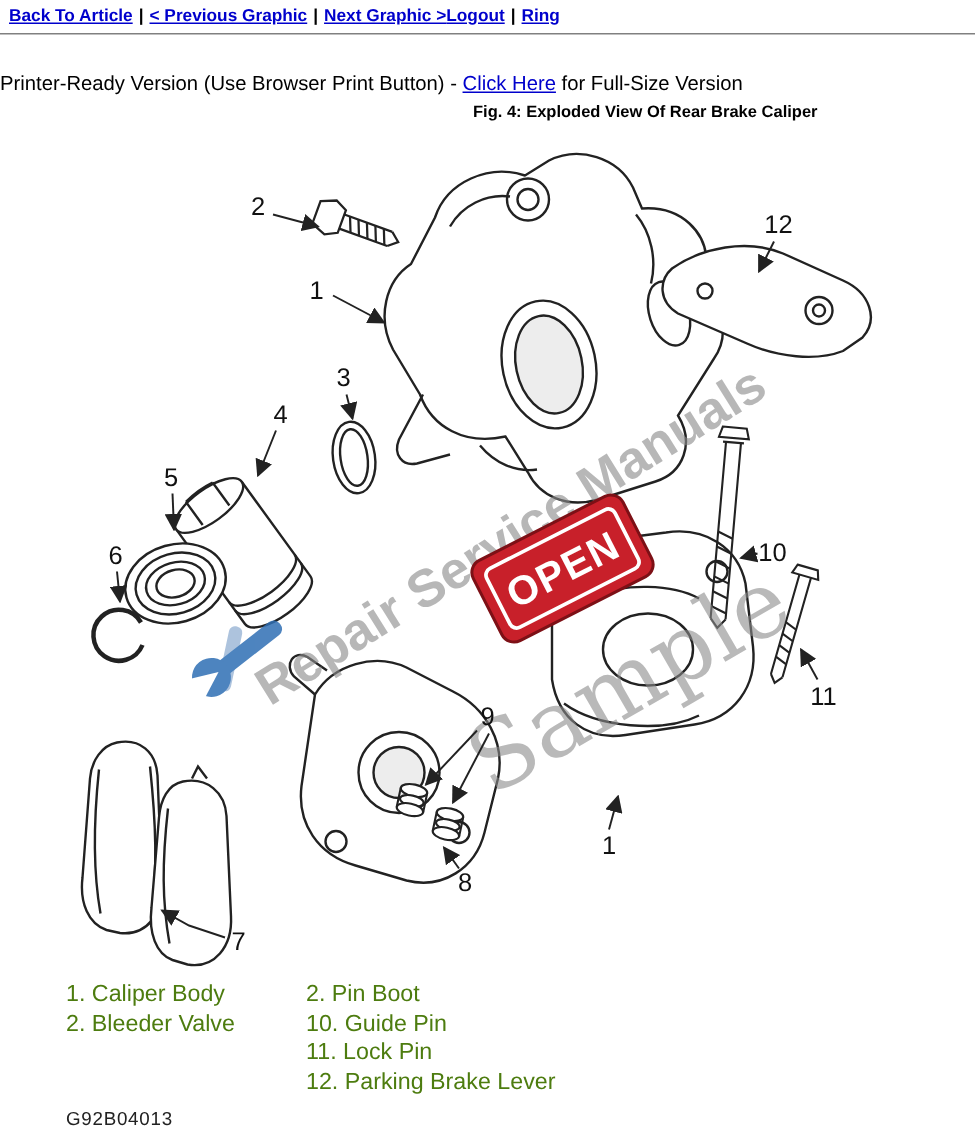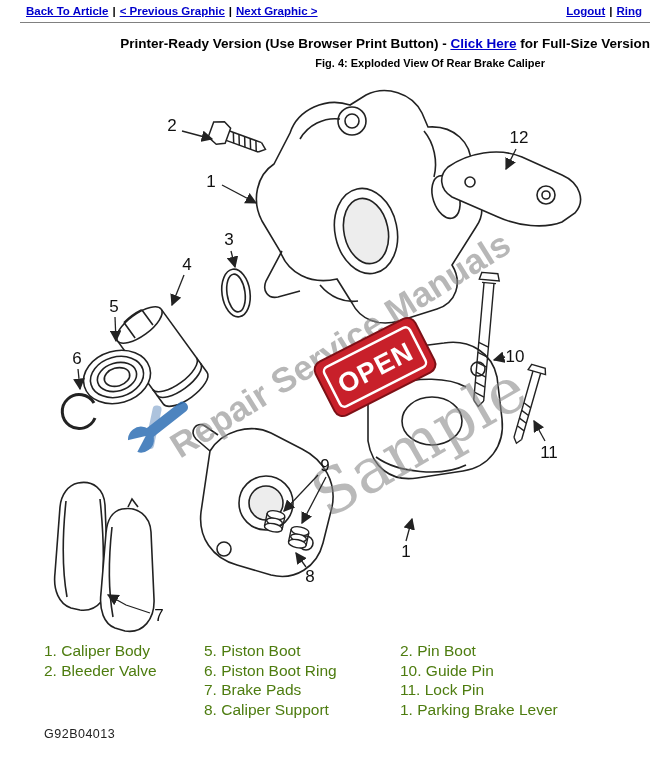--- a/index.html
+++ b/index.html
@@ -3,29 +3,29 @@
 <meta charset="utf-8">
 <style>
   * { margin:0; padding:0; box-sizing:border-box; }
   html,body { background:#fff; }
   body {
     width:650px; height:764px;
     font-family:"Liberation Sans", sans-serif;
     color:#000; position:relative; overflow:hidden;
   }
   .topnav {
-    display:flex; justify-content:space-between; align-items:center;
-    padding:5px 8px 5px 6px;
+    display:flex; justify-content:flex-start; align-items:center;
+    padding:5px 22px 5px 6px;
     border-bottom:1px solid #808080;
-    font-size:11.5px; font-weight:bold;margin-left:20px;
+    font-size:11.5px; font-weight:bold;
   }
   .topnav a { color:#0000cc; text-decoration:underline; cursor:pointer; white-space:nowrap; }
   .sep { margin:0 4px; color:#000; font-weight:bold; }
   .title-line {
-    text-align:right; font-size:13.5px; font-weight:bold; margin-top:13px;
+    text-align:left; font-size:13.5px; font-weight:normal; margin-top:25px;
   }
   .title-line a { color:#0000cc; text-decoration:underline; cursor:pointer; }
   .caption-block { width:545px; text-align:right; margin-top:6px; }
   .fig-caption { font-size:11px; font-weight:bold; }
   .company { font-size:11px; font-weight:bold; margin-top:2px; }
   svg.diagram { display:block; margin-top:0; }
   .legend {
     display:flex; margin:2px 0 0 44px;
     font-size:15.5px; line-height:19.5px; color:#4d7c0f;
   }
@@ -214,27 +214,21 @@
     <text x="515" y="293">10</text>
     <text x="549" y="389">11</text>
   </g>
 </svg>
 
 <div class="legend">
   <div class="col1">
     <div>1. Caliper Body</div>
     <div>2. Bleeder Valve</div>
   </div>
-  <div class="col2">
-    <div>5. Piston Boot</div>
-    <div>6. Piston Boot Ring</div>
-    <div>7. Brake Pads</div>
-    <div>8. Caliper Support</div>
-  </div>
   <div class="col3">
     <div>2. Pin Boot</div>
     <div>10. Guide Pin</div>
     <div>11. Lock Pin</div>
-    <div>1. Parking Brake Lever</div>
+    <div>12. Parking Brake Lever</div>
   </div>
 </div>
 
 <div class="figure-code">G92B04013</div>
 
 </body></html>

